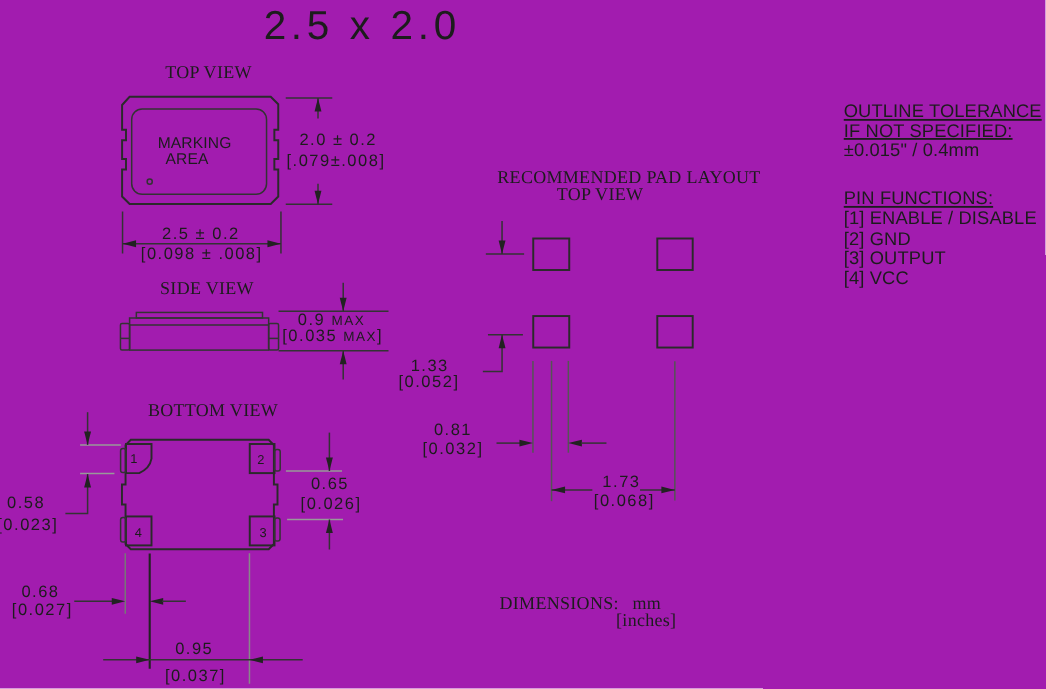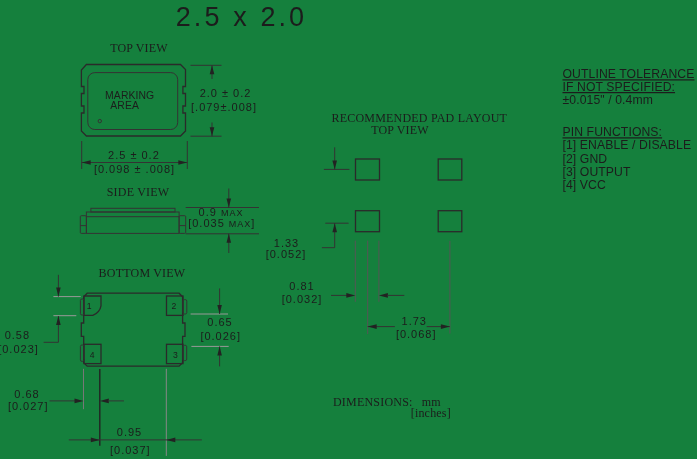--- a/index.html
+++ b/index.html
@@ -1,16 +1,16 @@
 <!DOCTYPE html>
 <html><head>
 <meta charset="utf-8">
 <style>
   html,body{margin:0;padding:0;background:#fff;}
-  #page{position:relative;width:697px;height:459px;background:#15803d;overflow:hidden;}
+  #page{position:relative;width:697px;height:459px;background:#a21caf;overflow:hidden;}
   svg{position:absolute;left:0;top:0;}
   text{fill:#1c1c1c;}
   .dim{font-family:"Liberation Sans",sans-serif;font-size:11px;letter-spacing:1px;}
   .ser{font-family:"Liberation Serif",serif;font-size:12px;letter-spacing:0.2px;}
   .pf{font-family:"Liberation Sans",sans-serif;font-size:12.2px;letter-spacing:0.1px;}
   .pd{font-family:"Liberation Sans",sans-serif;font-size:8.6px;}
 </style>
 </head>
 <body>
 <div id="page">

